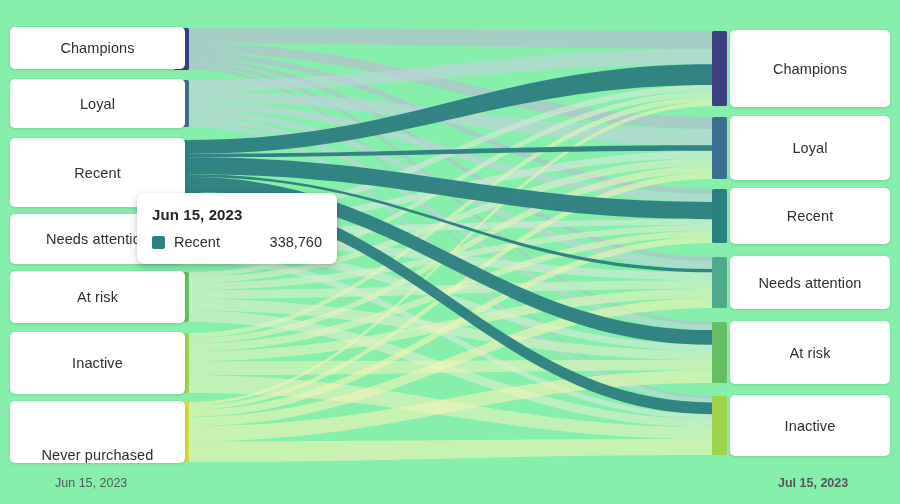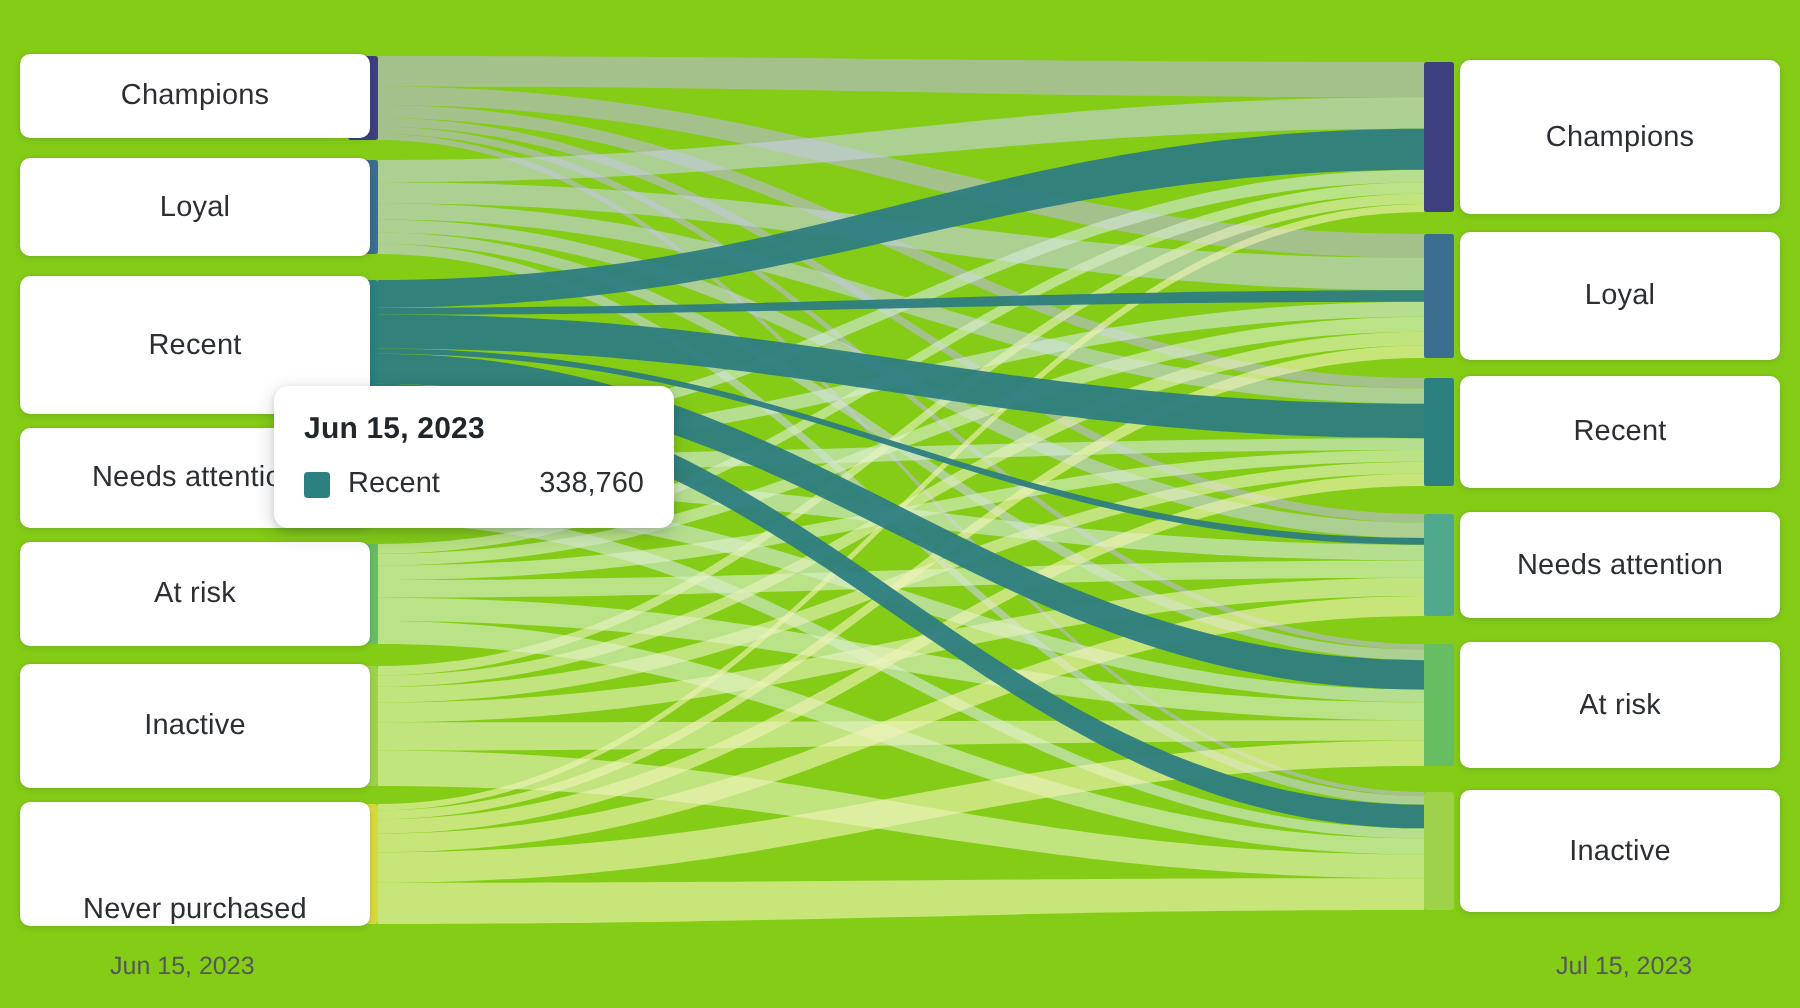--- a/index.html
+++ b/index.html
@@ -4,21 +4,21 @@
 <style>
   html, body {
     margin: 0;
     padding: 0;
     background: #ffffff;
   }
   #root {
     position: relative;
     width: 900px;
     height: 504px;
-    background: #84cc16;
+    background: #86efac;
     font-family: "Liberation Sans", sans-serif;
     overflow: hidden;
   }
   .sankey-svg {
     position: absolute;
     left: 0;
     top: 0;
     width: 900px;
     height: 504px;
   }
@@ -185,21 +185,21 @@
       </div>
       <div class="node-card" style="left: 730px; top: 321px; width: 160px; height: 63px;">
         <span>At risk</span>
       </div>
       <div class="node-card" style="left: 730px; top: 395px; width: 160px; height: 61px;">
         <span>Inactive</span>
       </div>
     </div>
 
   <div class="axis-date" id="axis-left" style="left:55px; top:476px;">Jun 15, 2023</div>
-  <div class="axis-date" id="axis-right" style="left:778px; top:476px;">Jul 15, 2023</div>
+  <div class="axis-date" id="axis-right" style="left:778px; top:476px;font-weight:bold;">Jul 15, 2023</div>
 
   <div id="tooltip">
     <div class="tt-title">Jun 15, 2023</div>
     <div class="tt-row">
       <div class="tt-swatch" id="tt-swatch" style="background: rgb(45, 128, 128);"></div>
       <div class="tt-label">Recent</div>
       <div class="tt-value">338,760</div>
     </div>
   </div>
 

